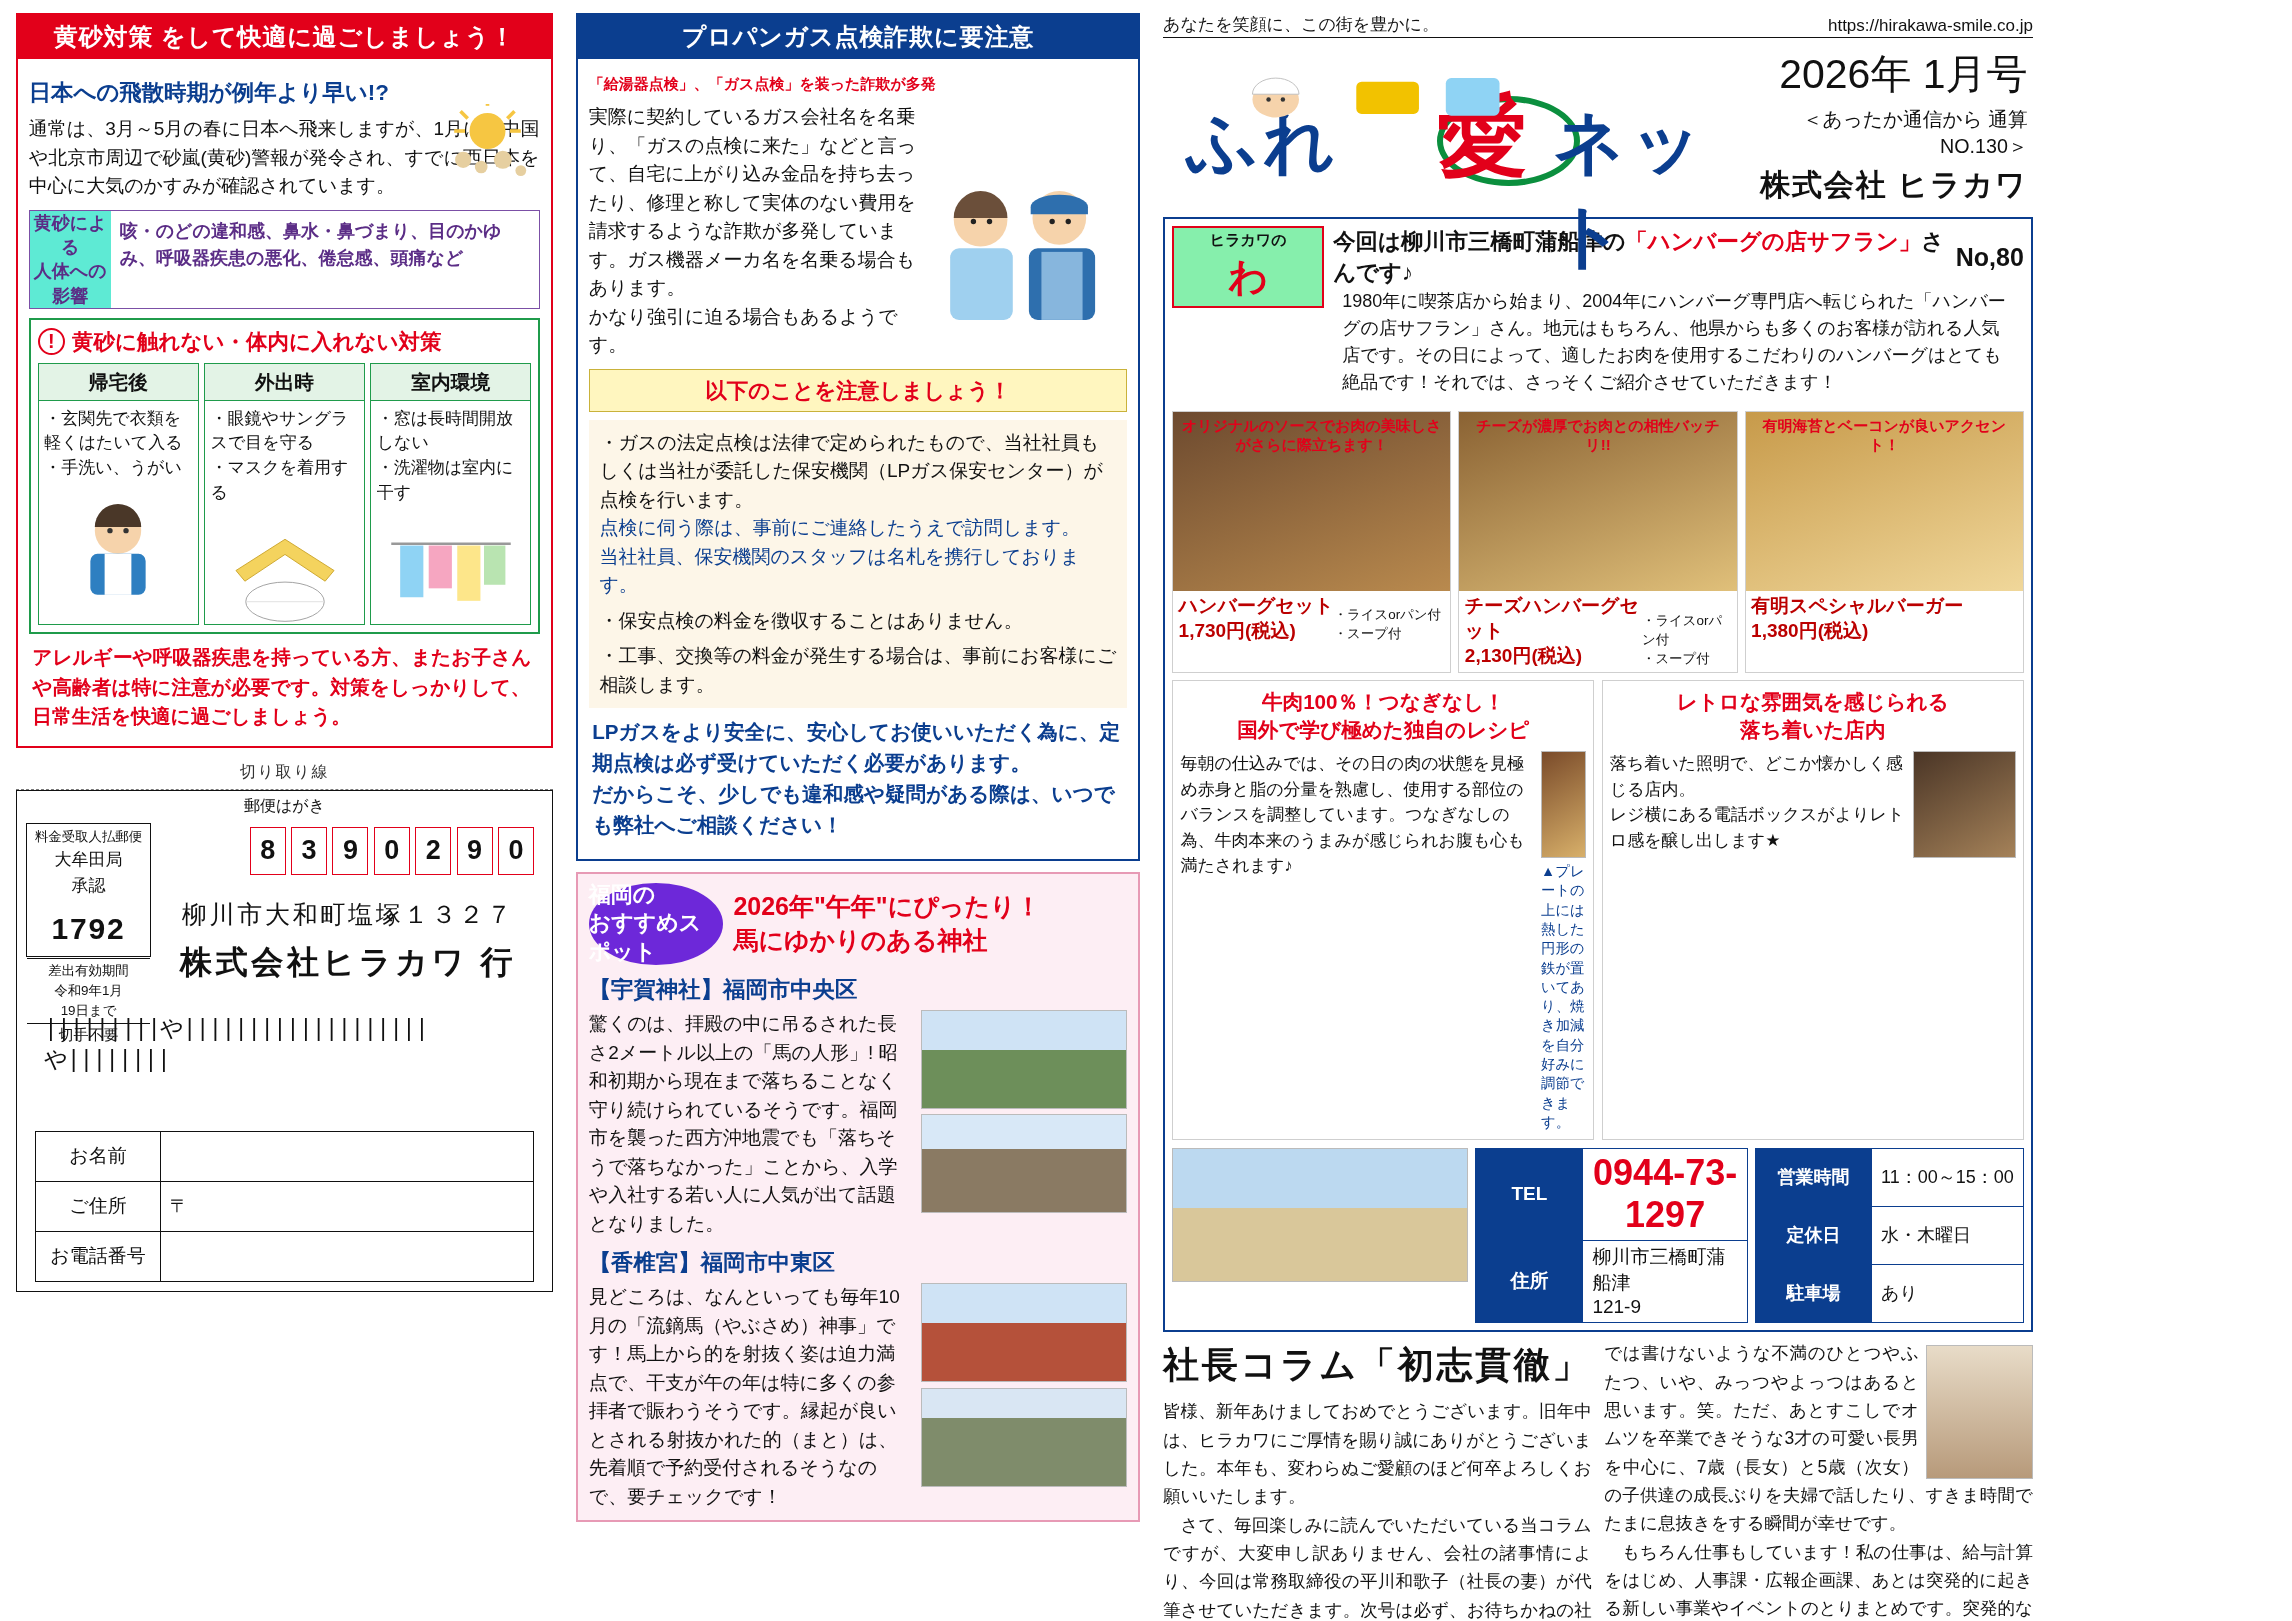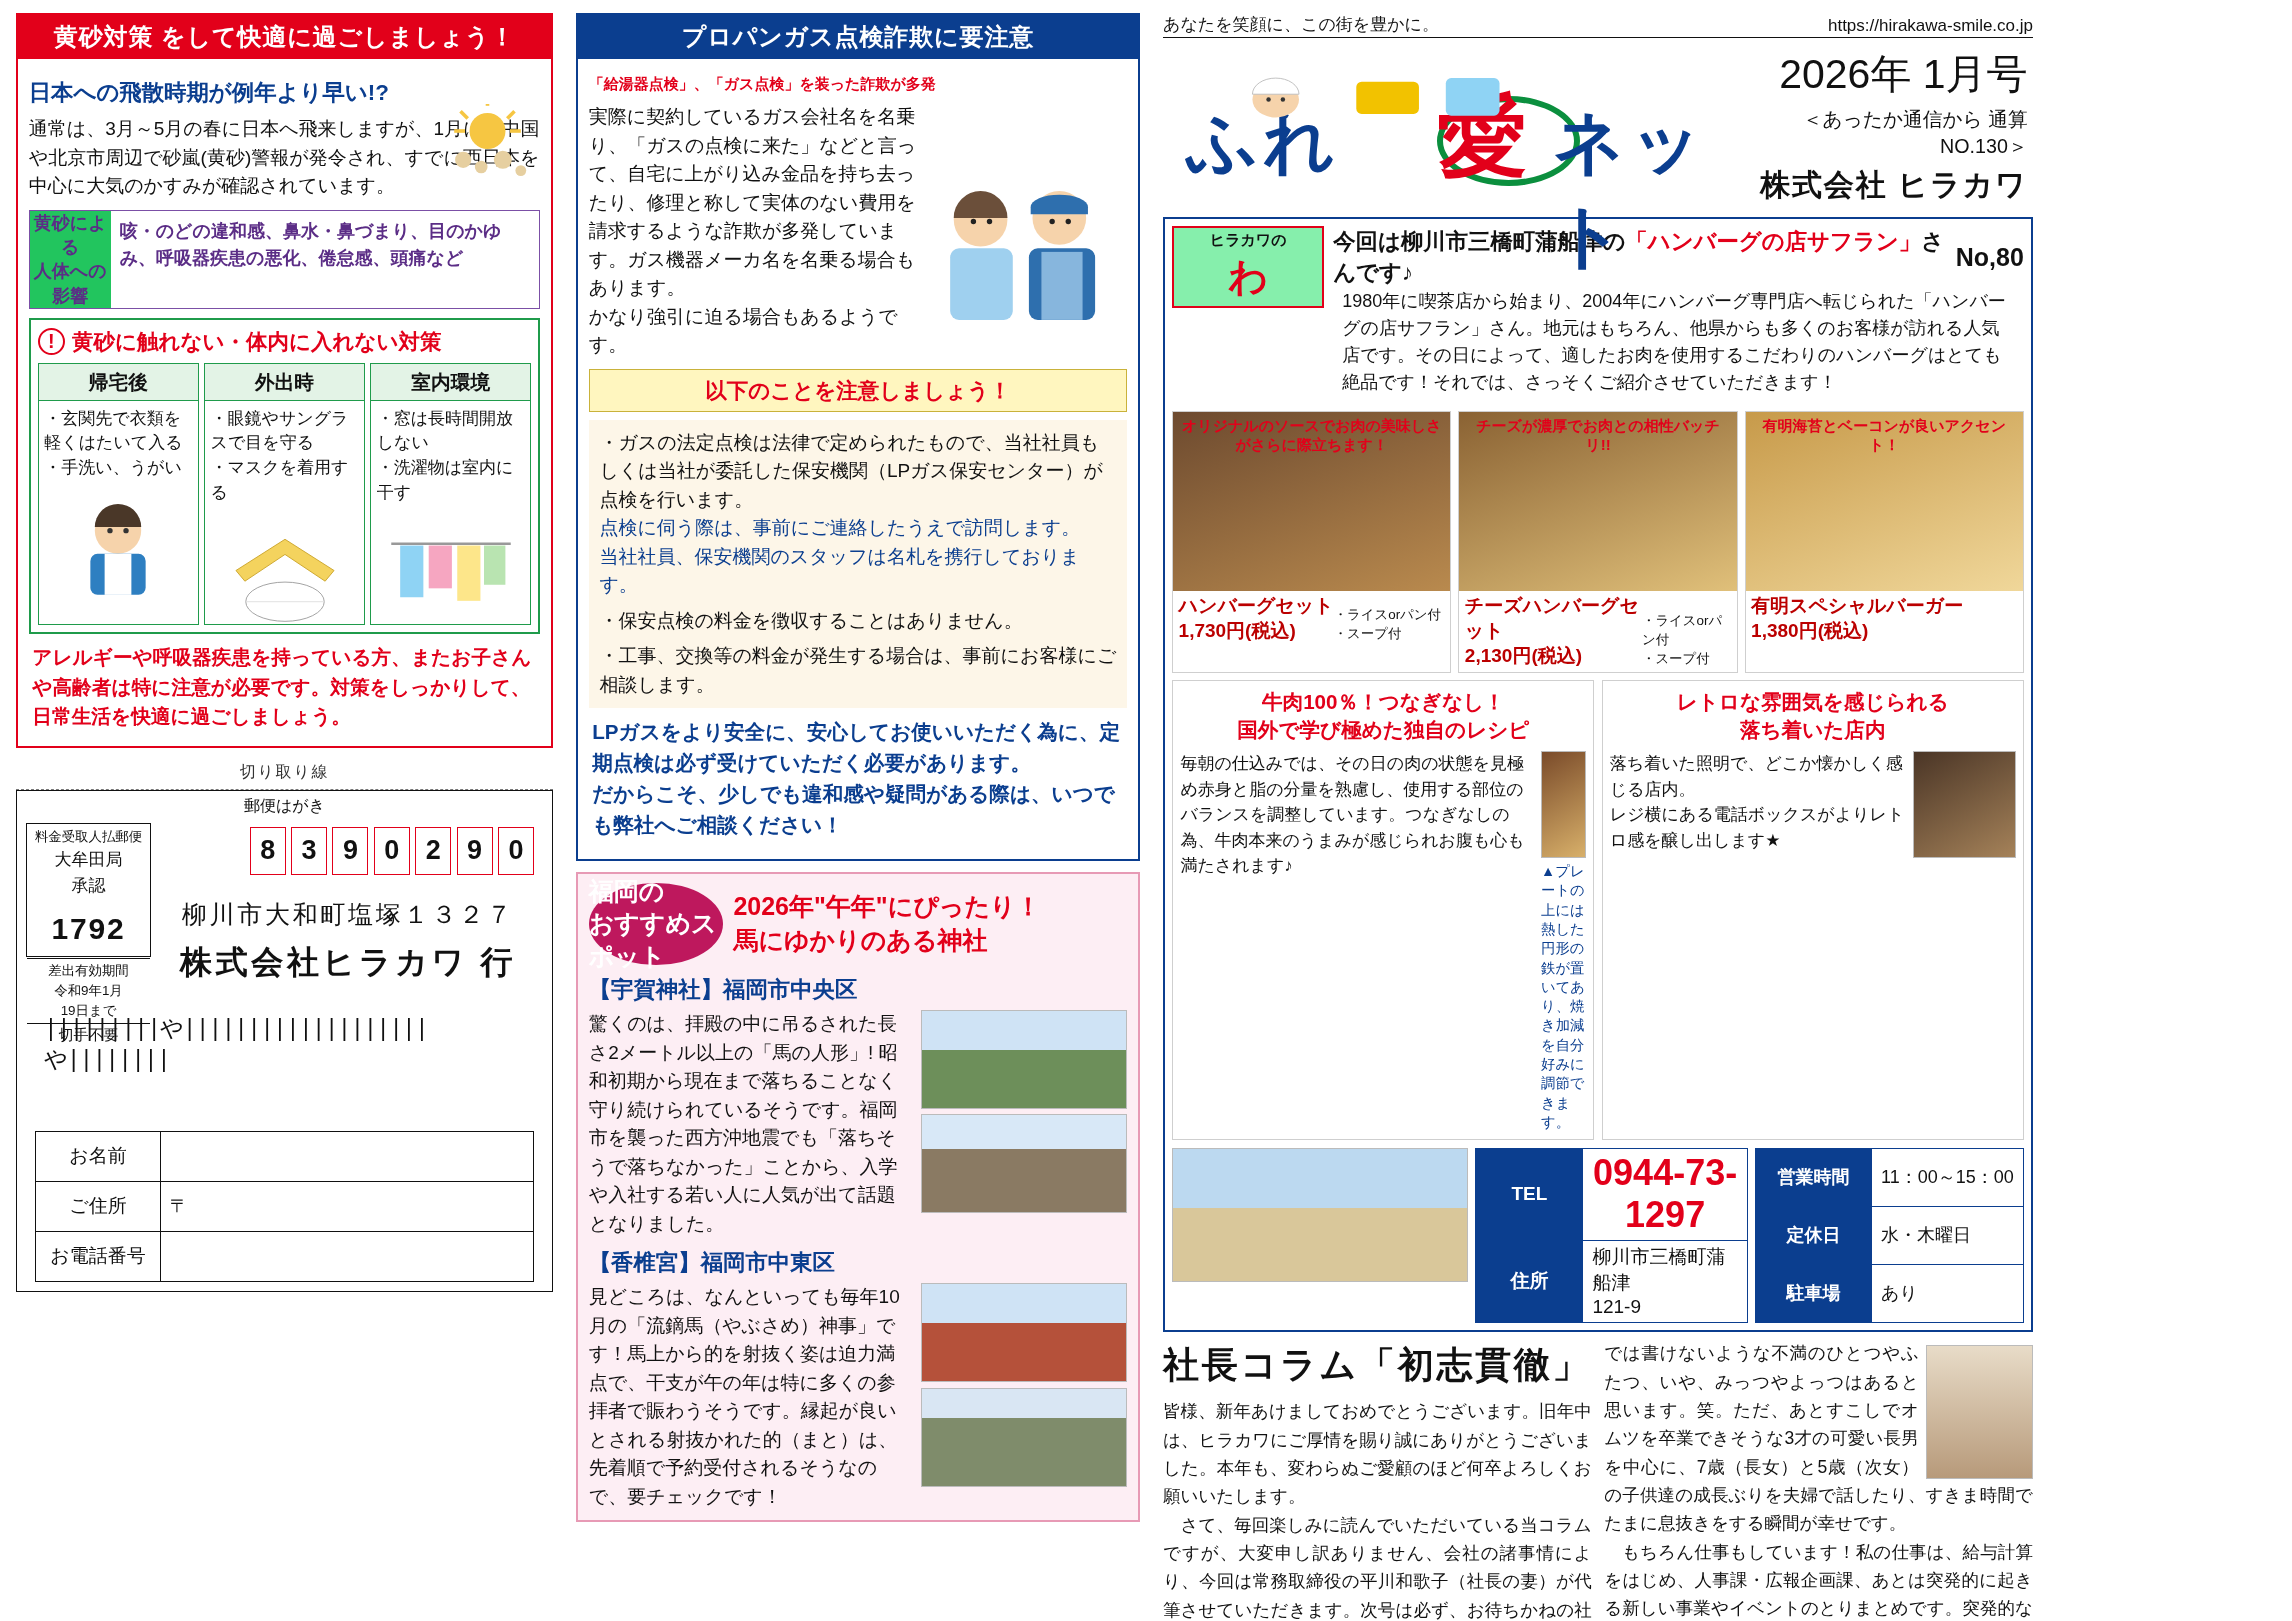--- a/index.html
+++ b/index.html
@@ -24,21 +24,21 @@
   .hdr-blue { background:#0b3e8f; }
 
   h2.sub { font-size:22.4px; color:#0b3e8f; margin:9px 0 7.2px; font-weight:bold; }
   p.body { font-size:19px; line-height:1.5; margin:0 0 9px; }
 
   
   .kousa-wrap { border:2.7px solid #e2001a; }
   .kousa-inner { padding:9px 10.7px 10.7px; position:relative; }
   .sun { position:absolute; right:14.3px; top:45px; width:99px; height:81px; }
   .influence { border:1.8px solid #7b4fa6; margin:5.4px 0 9px; display:flex; }
-  .influence .lab { background:#22c55e; color:#5b2d86; font-weight:bold; font-size:18px; width:143px; display:flex; align-items:center; justify-content:center; text-align:center; line-height:1.35;}
+  .influence .lab { background:#5eead4; color:#5b2d86; font-weight:bold; font-size:18px; width:143px; display:flex; align-items:center; justify-content:center; text-align:center; line-height:1.35;}
   .influence .val { padding:7.2px 9px; font-size:18px; line-height:1.5; color:#5b2d86; font-weight:bold;}
   .meas { border:2.7px solid #1f9b4b; padding:7.2px; background:#fff; }
   .meas-title { color:#e2001a; font-weight:bold; font-size:21.5px; display:flex; align-items:center; gap:7.2px; margin-bottom:7.2px;}
   .bang { display:inline-block; width:27px; height:27px; border:2.7px solid #e2001a; border-radius:50%; color:#e2001a; text-align:center; line-height:23px; font-weight:bold; font-size:19.7px;}
   .three { display:flex; gap:5.4px; }
   .three > div { flex:1; border:1.8px solid #1f9b4b; }
   .three .t { background:#e3f3e6; text-align:center; font-weight:bold; font-size:19.7px; padding:4.5px 0; border-bottom:1.8px solid #1f9b4b; }
   .three .c { font-size:17px; line-height:1.45; padding:5.4px 5.4px 3.6px; min-height:86px;}
   .art { height:115px; display:flex; align-items:flex-end; justify-content:center; }
   .alert { color:#e2001a; font-weight:bold; font-size:19.7px; line-height:1.5; padding:9px 3.6px 3.6px; }
@@ -65,21 +65,21 @@
   .gas-wrap { border:2.7px solid #0b3e8f; }
   .gas-inner { padding:9px 10.7px; position:relative;}
   .redhdr { color:#e2001a; font-weight:bold; font-size:15px; margin:7.2px 0 9px; }
   .note-head { background:#fff6bf; border:1.8px solid #c9b23a; color:#e2001a; font-weight:bold; text-align:center; font-size:21.5px; padding:6.3px 0; margin:7.2px 0;}
   .notes { background:#fdf6e8; padding:9px 10.7px; font-size:19px; line-height:1.5;}
   .notes .blue { color:#0b3e8f; }
   .bluebold { color:#0b3e8f; font-weight:bold; font-size:20.6px; line-height:1.5; padding:9px 3.6px;}
 
   .fuku-wrap { border:2.7px solid #e79ab5; margin-top:10.7px; background:#fdeef4; padding:9px 10.7px;}
   .fuku-top { display:flex; align-items:center; gap:10.7px;}
-  .fuku-badge { width:134px; height:82px; background:#be185d; color:#fff; border-radius:50%; display:flex; flex-direction:column; align-items:center; justify-content:center; font-weight:bold; font-size:25px; line-height:1.3;}
+  .fuku-badge { width:134px; height:82px; background:#6d28d9; color:#fff; border-radius:50%; display:flex; flex-direction:column; align-items:center; justify-content:center; font-weight:bold; font-size:22px; line-height:1.3;}
   .fuku-title { color:#e2001a; font-weight:bold; font-size:25px; line-height:1.35;}
   .shrine { margin-top:9px; }
   .shrine h3 { font-size:22.4px; color:#0b3e8f; margin:7.2px 0 5.4px; font-weight:bold;}
   .shrine-body { display:flex; gap:9px; }
   .shrine-body p { flex:1; font-size:19px; line-height:1.5; margin:0;}
   .photos { width:206px; display:flex; flex-direction:column; gap:5.4px;}
   .ph { height:99px; border:0.9px solid #bbb; }
 
   
   .topline { display:flex; justify-content:space-between; align-items:flex-end; font-size:16px; border-bottom:1.8px solid #111; padding-bottom:1.8px;}

